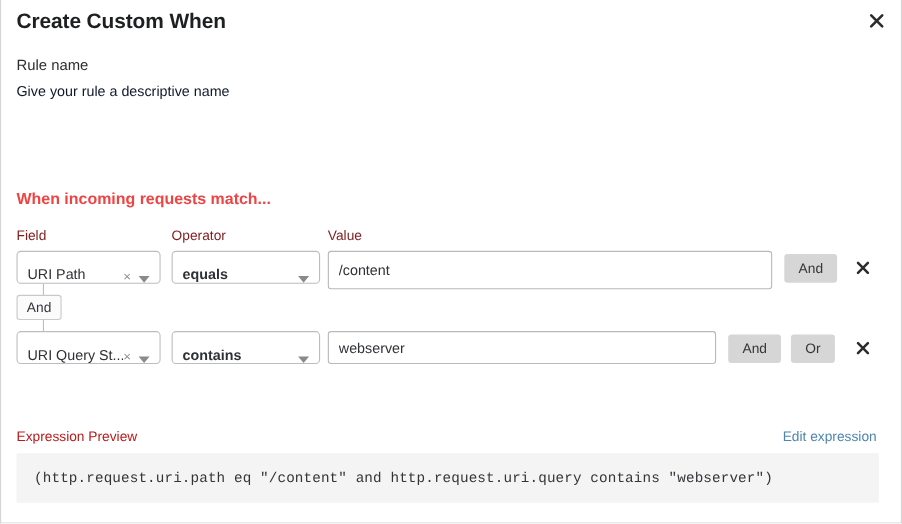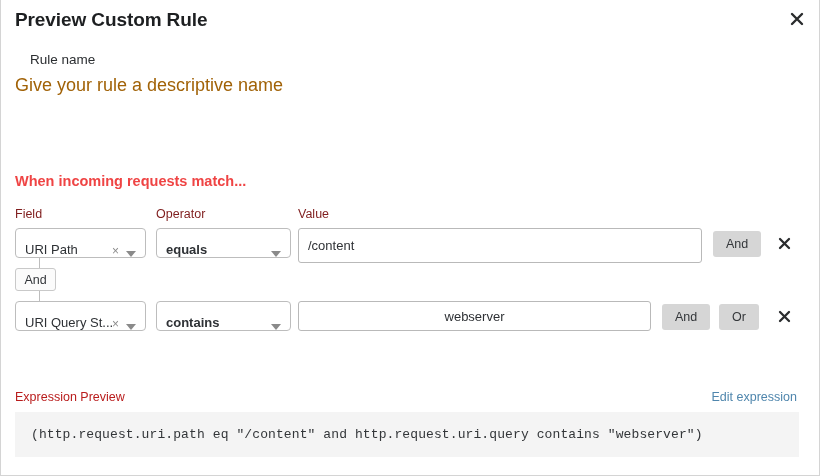--- a/index.html
+++ b/index.html
@@ -50,26 +50,25 @@
     cursor: pointer;
     padding: 0;
   }
   .close-btn svg { display: block; }
 
   
   .field-label {
     position: absolute;
     font-size: 13.5px;
     color: #2b2e31;
-    margin-left: 15px;
   }
   .field-sublabel {
     position: absolute;
-    font-size: 18px;
-    color: #a16207;
+    font-size: 13px;
+    color: #0f172a;
   }
   .rule-name-label { left: 14px; top: 52px; }
   .rule-name-sublabel { left: 14px; top: 75px; }
 
   .text-input {
     position: absolute;
     height: 28px;
     border: 1px solid #b9b9b9;
     border-radius: 3px;
     background: #ffffff;
@@ -137,21 +136,21 @@
     border-left: 5px solid transparent;
     border-right: 5px solid transparent;
     border-top: 6px solid #8a8a8a;
     margin-right: 3px;
   }
 
   .sel-field    { left: 14px;  width: 131px; }
   .sel-operator { left: 155px; width: 135px; font-weight: bold; }
 
   .val-input-1 { left: 297px; top: 228px; width: 404px; height: 35px; }
-  .val-input-2 { left: 297px; top: 301px; width: 353px; height: 30px; text-align: center; }
+  .val-input-2 { left: 297px; top: 301px; width: 353px; height: 30px; }
 
   .op-btn {
     position: absolute;
     height: 26px;
     background: #d6d6d6;
     border: none;
     border-radius: 3px;
     font-family: "Liberation Sans", sans-serif;
     font-size: 12.5px;
     color: #34373a;
@@ -238,21 +237,21 @@
     white-space: nowrap;
     overflow: hidden;
     letter-spacing: 0.1px;
   }
 </style>
 </head>
 <body>
 
 <div class="dialog">
 
-  <div class="dialog-title">Preview Custom Rule</div>
+  <div class="dialog-title">Create Custom When</div>
   <button class="close-btn">
     <svg width="14" height="14" viewBox="0 0 14 14">
       <path d="M2 2 L12 12 M12 2 L2 12" stroke="#2a2c2e" stroke-width="2.4" stroke-linecap="round"></path>
     </svg>
   </button>
 
   <div class="field-label rule-name-label">Rule name</div>
   <div class="field-sublabel rule-name-sublabel">Give your rule a descriptive name</div>
 
   <div class="section-heading">When incoming requests match...</div>

